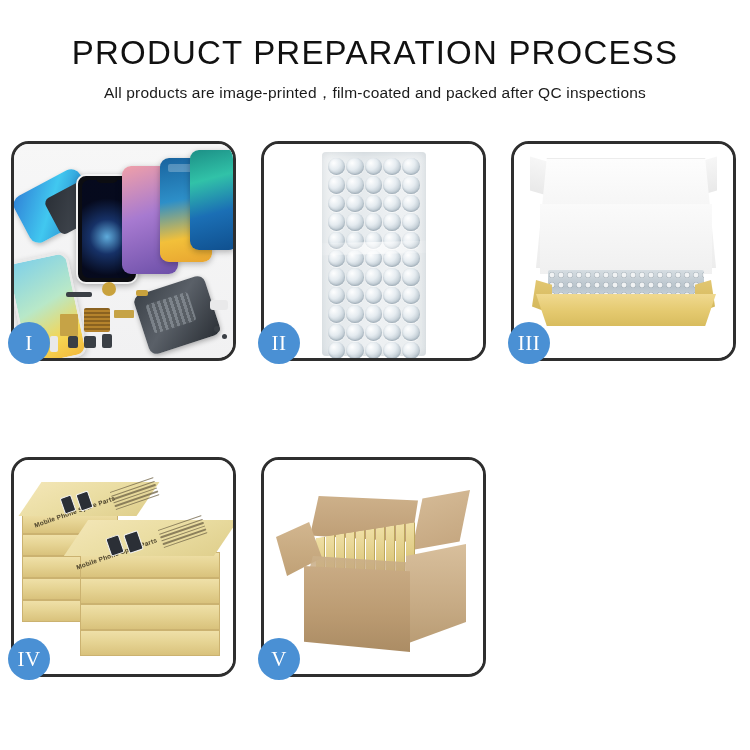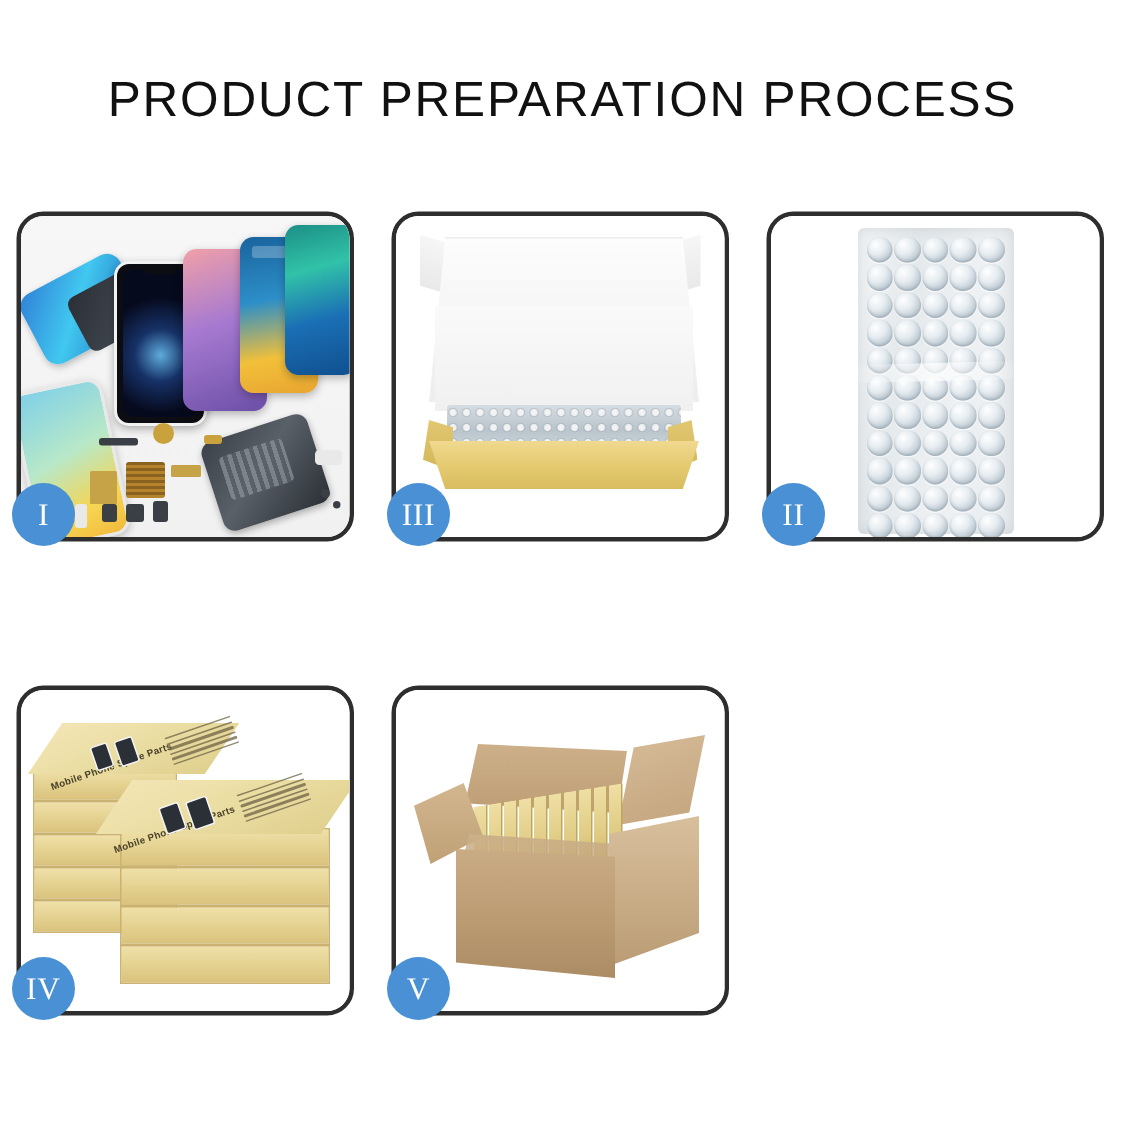--- a/index.html
+++ b/index.html
@@ -11,21 +11,21 @@
     font-family: "Liberation Sans", sans-serif;
     overflow: hidden;
   }
   .page { position: relative; width: 750px; height: 750px; background: #fff; }
 
   
   .header { width: 100%; text-align: center; padding-top: 32px; }
   .title {
     font-family: "Liberation Sans", sans-serif;
     font-size: 33px; font-weight: 400; letter-spacing: 1.2px;
-    color: #111111; line-height: 1.1; margin: 16px;
+    color: #111111; line-height: 1.1; margin: 3px;
     white-space: nowrap;
   }
   .subtitle {
     font-family: "Liberation Sans", sans-serif;
     font-size: 15.5px; font-weight: 400; letter-spacing: .2px;
     color: #1a1a1a; margin: 12px 0 0 0; white-space: nowrap;
   }
 
   
   .grid {
@@ -340,20 +340,21 @@
     clip-path: polygon(10% 40%, 78% 0%, 100% 52%, 30% 100%);
   }
 </style>
 </head>
 <body>
 
 <div class="page">
 
   <div class="header">
     <h1 class="title">PRODUCT PREPARATION PROCESS</h1>
+    <p class="subtitle">All products are image-printed，film-coated and packed after QC inspections</p>
   </div>
 
   <div class="grid">
 
     <div class="panel">
       <div class="panel-inner p1">
         <div class="ph scr1"></div>
         <div class="ph scr1b"></div>
         <div class="ph scr2">
           <div class="glow"></div>
@@ -378,103 +379,103 @@
         <div class="part" style="left:88px;top:190px;width:10px;height:14px;"></div>
         <div class="part white" style="left:36px;top:192px;width:8px;height:16px;border-radius:2px;"></div>
         <div class="part white" style="left:196px;top:156px;width:18px;height:10px;border-radius:3px;"></div>
         <div class="part" style="left:200px;top:182px;width:6px;height:6px;border-radius:50%;"></div>
         <div class="part" style="left:208px;top:190px;width:5px;height:5px;border-radius:50%;"></div>
       </div>
       <div class="badge">I</div>
     </div>
 
     <div class="panel">
+      <div class="panel-inner p2">
+        <div class="bubble-sheet">
+          <div class="bubble-grid">
+            <div class="bub"></div>
+              <div class="bub"></div>
+              <div class="bub"></div>
+              <div class="bub"></div>
+              <div class="bub"></div>
+            <div class="bub"></div>
+              <div class="bub"></div>
+              <div class="bub"></div>
+              <div class="bub"></div>
+              <div class="bub"></div>
+            <div class="bub"></div>
+              <div class="bub"></div>
+              <div class="bub"></div>
+              <div class="bub"></div>
+              <div class="bub"></div>
+            <div class="bub"></div>
+              <div class="bub"></div>
+              <div class="bub"></div>
+              <div class="bub"></div>
+              <div class="bub"></div>
+            <div class="bub"></div>
+              <div class="bub"></div>
+              <div class="bub"></div>
+              <div class="bub"></div>
+              <div class="bub"></div>
+            <div class="bub"></div>
+              <div class="bub"></div>
+              <div class="bub"></div>
+              <div class="bub"></div>
+              <div class="bub"></div>
+            <div class="bub"></div>
+              <div class="bub"></div>
+              <div class="bub"></div>
+              <div class="bub"></div>
+              <div class="bub"></div>
+            <div class="bub"></div>
+              <div class="bub"></div>
+              <div class="bub"></div>
+              <div class="bub"></div>
+              <div class="bub"></div>
+            <div class="bub"></div>
+              <div class="bub"></div>
+              <div class="bub"></div>
+              <div class="bub"></div>
+              <div class="bub"></div>
+            <div class="bub"></div>
+              <div class="bub"></div>
+              <div class="bub"></div>
+              <div class="bub"></div>
+              <div class="bub"></div>
+            <div class="bub"></div>
+              <div class="bub"></div>
+              <div class="bub"></div>
+              <div class="bub"></div>
+              <div class="bub"></div>
+
+          </div>
+          <div class="sheet-sheen"></div>
+        </div>
+      </div>
+      <div class="badge">II</div>
+    </div>
+
+    <div class="panel">
       <div class="panel-inner p3">
         <div class="box3-lidflapL"></div>
         <div class="box3-lidflapR"></div>
         <div class="box3-lid"></div>
         <div class="box3-inner"></div>
         <div class="box3-bubble">
           <div class="mini"></div>
         </div>
         <div class="box3-sideL"></div>
         <div class="box3-sideR"></div>
         <div class="box3-front"></div>
       </div>
       <div class="badge">III</div>
     </div>
 
     <div class="panel">
-      <div class="panel-inner p2">
-        <div class="bubble-sheet">
-          <div class="bubble-grid">
-            <div class="bub"></div>
-              <div class="bub"></div>
-              <div class="bub"></div>
-              <div class="bub"></div>
-              <div class="bub"></div>
-            <div class="bub"></div>
-              <div class="bub"></div>
-              <div class="bub"></div>
-              <div class="bub"></div>
-              <div class="bub"></div>
-            <div class="bub"></div>
-              <div class="bub"></div>
-              <div class="bub"></div>
-              <div class="bub"></div>
-              <div class="bub"></div>
-            <div class="bub"></div>
-              <div class="bub"></div>
-              <div class="bub"></div>
-              <div class="bub"></div>
-              <div class="bub"></div>
-            <div class="bub"></div>
-              <div class="bub"></div>
-              <div class="bub"></div>
-              <div class="bub"></div>
-              <div class="bub"></div>
-            <div class="bub"></div>
-              <div class="bub"></div>
-              <div class="bub"></div>
-              <div class="bub"></div>
-              <div class="bub"></div>
-            <div class="bub"></div>
-              <div class="bub"></div>
-              <div class="bub"></div>
-              <div class="bub"></div>
-              <div class="bub"></div>
-            <div class="bub"></div>
-              <div class="bub"></div>
-              <div class="bub"></div>
-              <div class="bub"></div>
-              <div class="bub"></div>
-            <div class="bub"></div>
-              <div class="bub"></div>
-              <div class="bub"></div>
-              <div class="bub"></div>
-              <div class="bub"></div>
-            <div class="bub"></div>
-              <div class="bub"></div>
-              <div class="bub"></div>
-              <div class="bub"></div>
-              <div class="bub"></div>
-            <div class="bub"></div>
-              <div class="bub"></div>
-              <div class="bub"></div>
-              <div class="bub"></div>
-              <div class="bub"></div>
-
-          </div>
-          <div class="sheet-sheen"></div>
-        </div>
-      </div>
-      <div class="badge">II</div>
-    </div>
-
-    <div class="panel">
       <div class="panel-inner p4">
         <div class="stackwrap">
 
           <div class="kbox" style="left:2px;top:38px;width:96px;height:22px;"></div>
           <div class="kbox" style="left:2px;top:60px;width:96px;height:22px;"></div>
           <div class="kbox" style="left:2px;top:82px;width:96px;height:22px;"></div>
           <div class="kbox" style="left:2px;top:104px;width:96px;height:22px;"></div>
           <div class="kbox" style="left:2px;top:126px;width:96px;height:22px;"></div>
 
           <div class="kbox" style="left:60px;top:78px;width:140px;height:26px;"></div>

